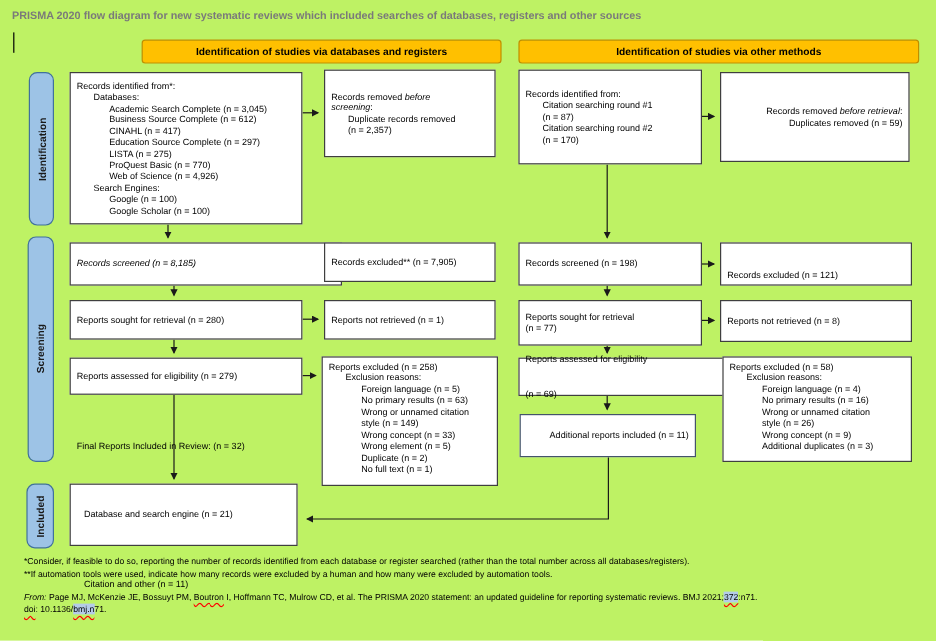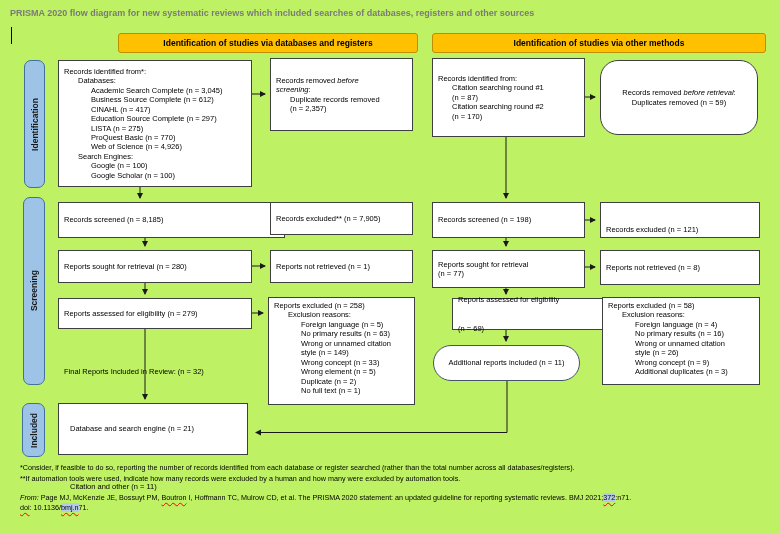--- a/index.html
+++ b/index.html
@@ -11,21 +11,21 @@
   .hdr{position:absolute;height:20px;background:#FFC000;border:1px solid #BF8F00;border-radius:3px;
        display:flex;align-items:center;justify-content:center;font-size:8.5px;font-weight:bold;
        box-sizing:border-box;z-index:2;}
   .tab{position:absolute;background:#9DC3E6;border:1px solid #41719C;border-radius:7px;
        display:flex;align-items:center;justify-content:center;box-sizing:border-box;z-index:2;}
   .vtxt{writing-mode:vertical-rl;transform:rotate(180deg);font-size:8.5px;font-weight:bold;color:#1a1a1a;}
   .bx{position:absolute;background:#fff;border:1px solid #3F3F3F;box-sizing:border-box;
       font-size:7.5px;line-height:1.26;padding:3px 5px;z-index:2;display:flex;
       flex-direction:column;justify-content:center;}
   .bx.alt{border:1.5px solid #44546A;}
-  .bx.ctr{text-align:center;border-radius:18px;}
+  .bx.ctr{text-align:right;}
   .ln{white-space:normal;}
   .i1{padding-left:14px;}
   .i2{padding-left:27px;}
   .i1s{padding-left:6px;margin-top:48px;}
   .it{font-style:italic;}
   .foot{position:absolute;left:20px;font-size:7.2px;line-height:1.45;z-index:2;}
   .misspell{text-decoration:underline wavy #ff0000 1px;text-underline-offset:2px;}
   .fieldhl{background:#B4CCE8;}
   .fieldhl.misspell{text-decoration:underline wavy #ff0000 1px;}
 </style>
@@ -92,21 +92,21 @@
     <div class="ln i2">Google Scholar (n = 100)</div>
   </div>
 
   <div class="bx" style="left:270px;top:58px;width:143px;height:73px;">
     <div class="ln"><span>Records removed </span><span class="it">before</span></div>
     <div class="ln"><span class="it">screening</span><span>:</span></div>
     <div class="ln i1">Duplicate records removed</div>
     <div class="ln i1">(n = 2,357)</div>
   </div>
 
-  <div class="bx" style="left:58px;top:202px;width:227px;height:36px;">
+  <div class="bx" style="left:58px;top:202px;width:227px;height:36px;font-style:italic;">
     <div class="ln">Records screened (n = 8,185)</div>
   </div>
   <div class="bx" style="left:270px;top:202px;width:143px;height:33px;">
     <div class="ln">Records excluded** (n = 7,905)</div>
   </div>
 
   <div class="bx" style="left:58px;top:250px;width:194px;height:33px;">
     <div class="ln">Reports sought for retrieval (n = 280)</div>
   </div>
   <div class="bx" style="left:270px;top:250px;width:143px;height:33px;">
@@ -157,21 +157,21 @@
   </div>
 
   <div class="bx" style="left:432px;top:250px;width:153px;height:38px;">
     <div class="ln">Reports sought for retrieval</div>
     <div class="ln">(n = 77)</div>
   </div>
   <div class="bx" style="left:600px;top:250px;width:160px;height:35px;">
     <div class="ln">Reports not retrieved (n = 8)</div>
   </div>
 
-  <div class="bx" style="left:452px;top:298px;width:183px;height:32px;gap:20px;">
+  <div class="bx" style="left:432px;top:298px;width:183px;height:32px;gap:20px;">
     <div class="ln">Reports assessed for eligibility</div>
     <div class="ln">(n = 69)</div>
   </div>
 
   <div class="bx" style="left:602px;top:297px;width:158px;height:88px;justify-content:flex-start;">
     <div class="ln">Reports excluded (n = 58)</div>
     <div class="ln i1">Exclusion reasons:</div>
     <div class="ln i2">Foreign language (n = 4)</div>
     <div class="ln i2">No primary results (n = 16)</div>
     <div class="ln i2">Wrong or unnamed citation</div>

